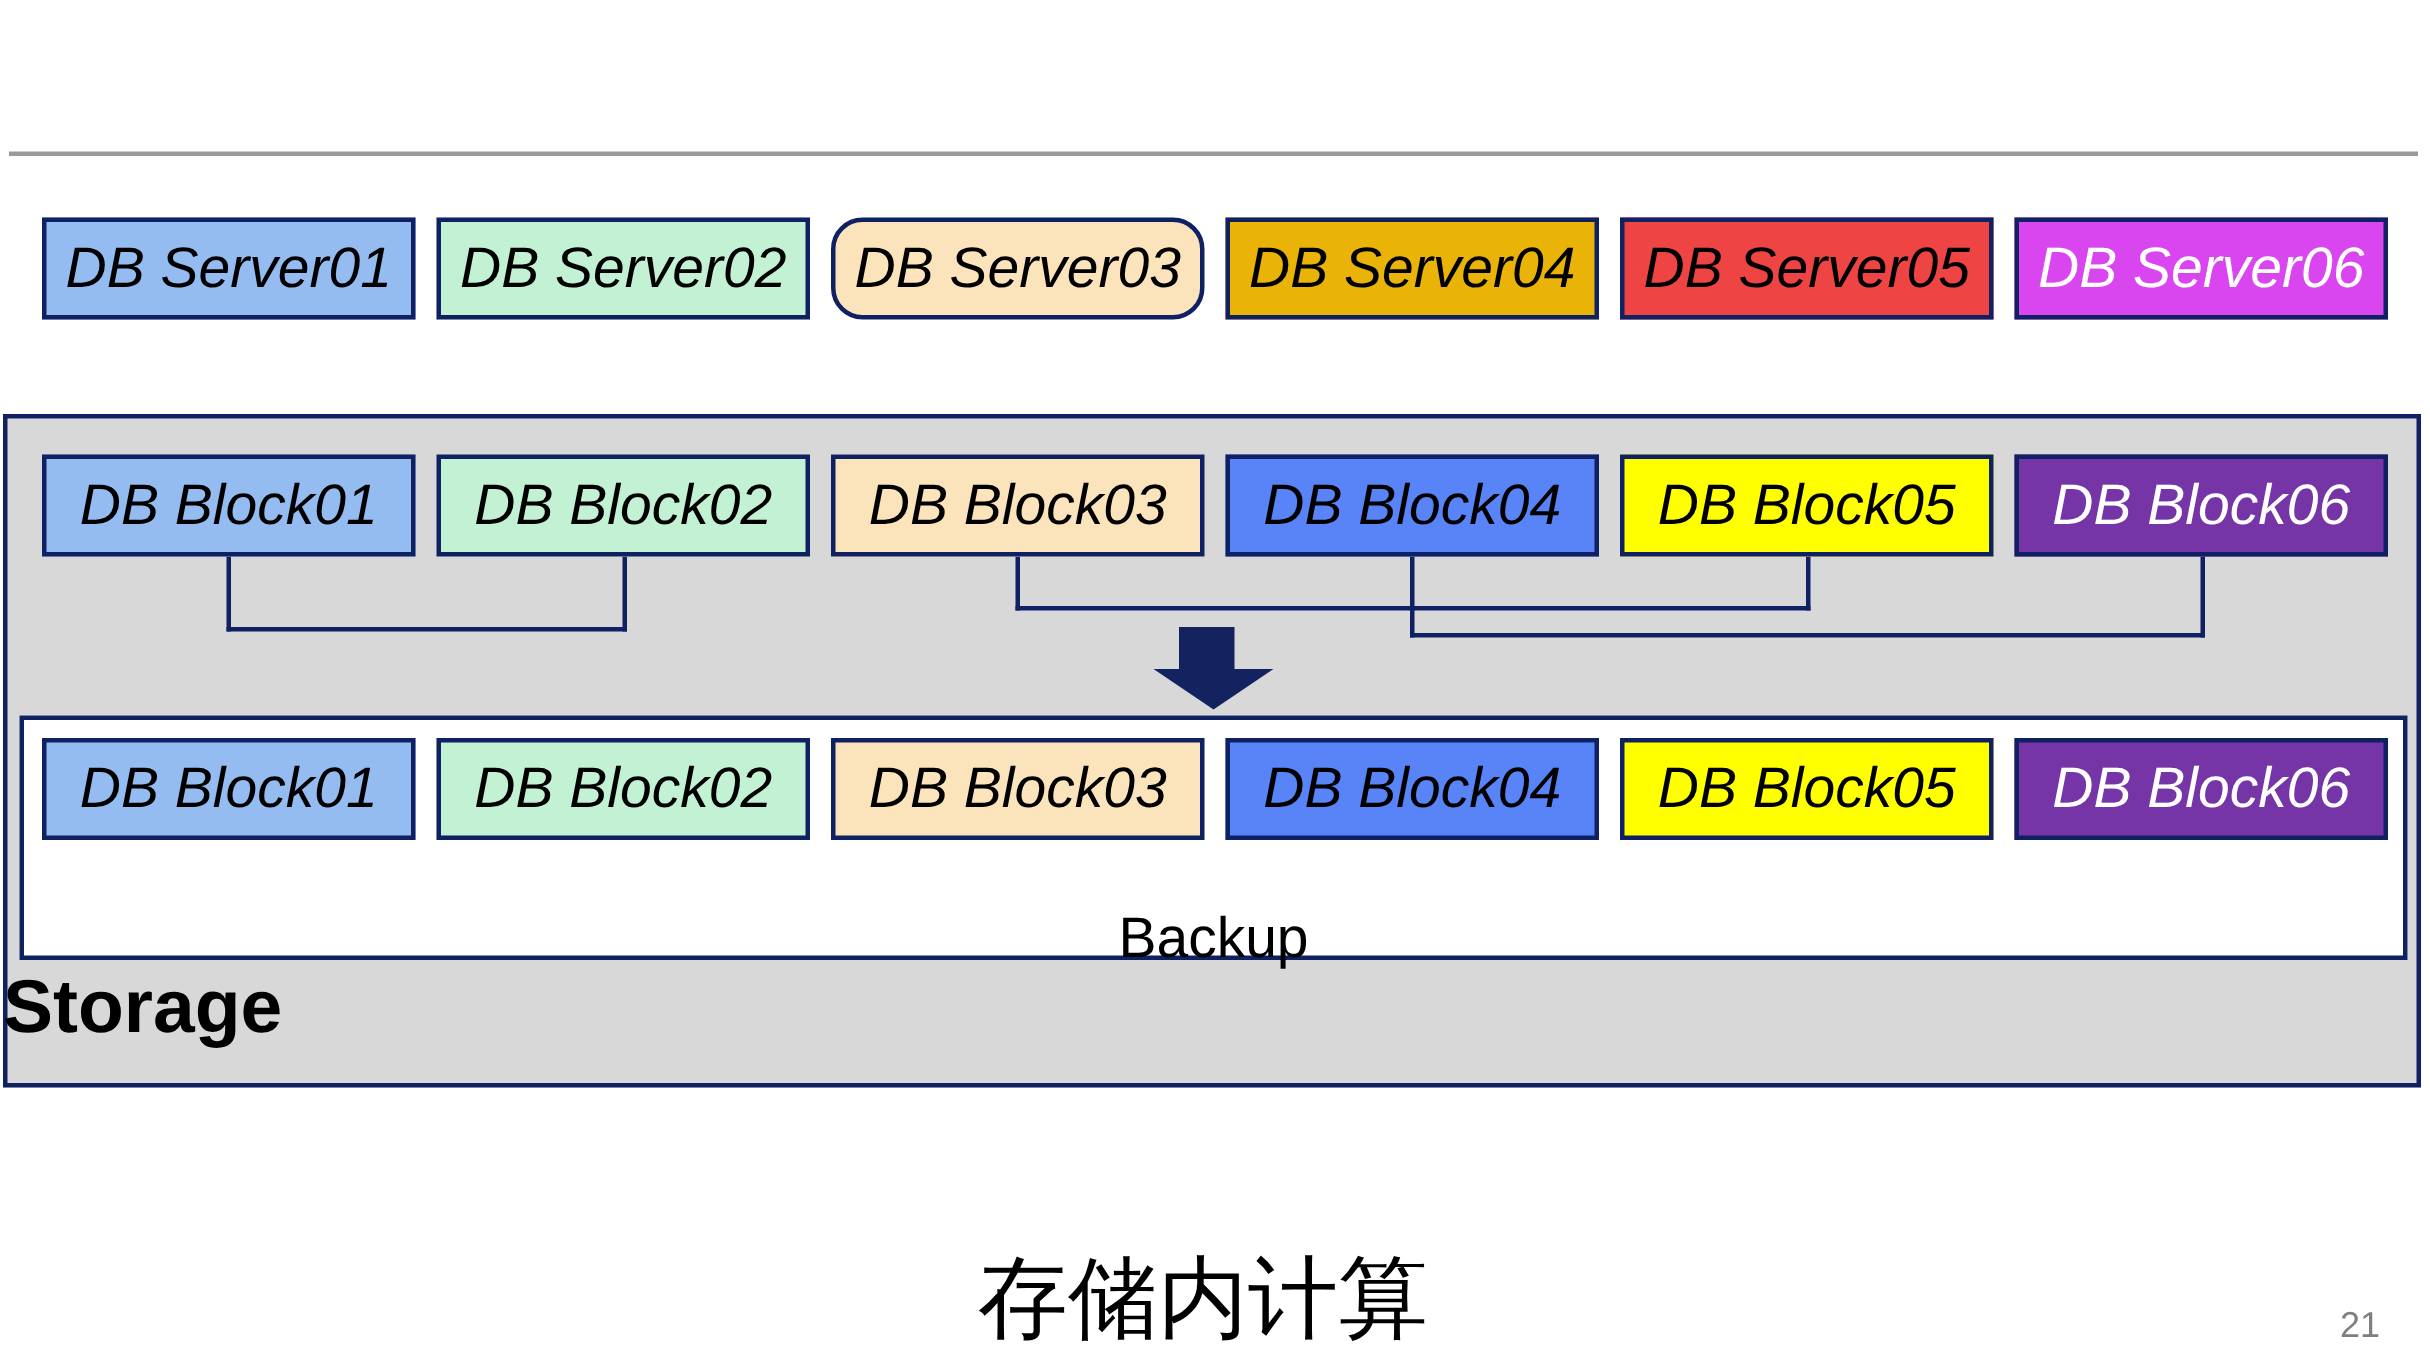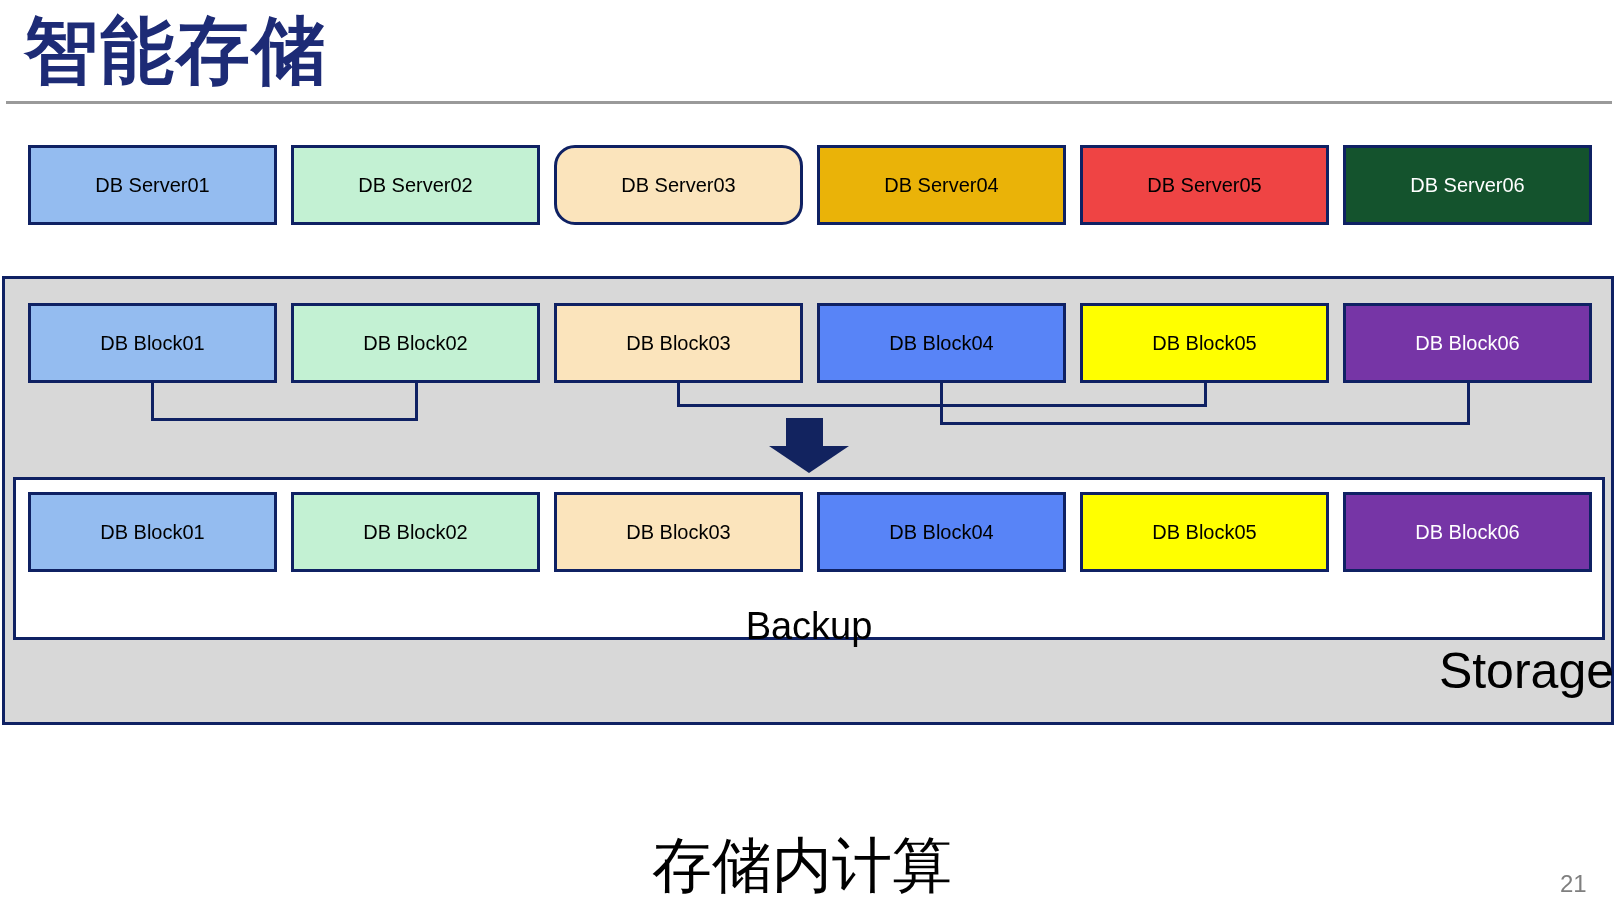--- a/index.html
+++ b/index.html
@@ -6,23 +6,23 @@
   .slide{
     position:relative;width:1620px;height:910px;overflow:hidden;background:#ffffff;
     font-family:"Liberation Sans", sans-serif;
   }
   .title{
     position:absolute;left:24px;top:2px;font-size:74px;font-weight:bold;
     color:#1d2b76;letter-spacing:2px;white-space:nowrap;
   }
   .rule{position:absolute;left:6px;top:101px;width:1606px;height:3px;background:#9a9a9a;}
   .box{
-    position:absolute;width:249px;height:80px;box-sizing:border-box;
+    position:absolute;width:249px;height:68px;box-sizing:border-box;
     border:3px solid #0f2163;display:flex;align-items:center;justify-content:center;
-    font-size:20px;color:#000;white-space:nowrap;z-index:6;
+    font-size:38px;color:#000;white-space:nowrap;z-index:6;font-style:italic;
   }
   .container{
     position:absolute;left:2px;top:276px;width:1612px;height:449px;box-sizing:border-box;
     background:#d8d8d8;border:3px solid #0f2163;z-index:1;
   }
   .backupbox{
     position:absolute;left:13px;top:477px;width:1592px;height:163px;box-sizing:border-box;
     background:#ffffff;border:3px solid #0f2163;z-index:4;
   }
   .bracket{
@@ -35,35 +35,34 @@
   .arrow-head{
     position:absolute;left:769px;top:446px;width:0;height:0;z-index:3;
     border-left:40px solid transparent;border-right:40px solid transparent;
     border-top:27px solid #12235f;
   }
   .backup-label{
     position:absolute;left:13px;top:581px;width:1592px;text-align:center;
     font-size:38px;color:#000;z-index:5;margin-top:24px;
   }
   .storage-label{
-    position:absolute;left:2px;top:642px;width:1612px;text-align:right;
-    font-size:50px;font-weight:normal;color:#000;z-index:5;
+    position:absolute;left:2px;top:642px;width:1612px;text-align:left;
+    font-size:50px;font-weight:bold;color:#000;z-index:5;
   }
   .caption{
     position:absolute;left:0;top:746px;width:1604px;text-align:center;
     font-size:60px;line-height:80px;color:#000;white-space:pre-line;
   }
   .pagenum{position:absolute;left:1560px;top:870px;font-size:24px;color:#7f7f7f;}
 </style>
 </head>
 <body>
 
 <div class="slide">
 
-  <div class="title">智能存储</div>
   <div class="rule"></div>
 
   <div class="container"></div>
 
   <div class="bracket br1"></div>
   <div class="bracket br2"></div>
   <div class="bracket br3"></div>
 
   <div class="arrow-stem"></div>
   <div class="arrow-head"></div>
@@ -71,21 +70,21 @@
   <div class="backupbox"></div>
   <div class="backup-label">Backup</div>
   <div class="storage-label">Storage</div>
 
   <div id="rows">
       <div class="box" style="left: 28px; top: 145px; background: rgb(148, 188, 240); color: rgb(0, 0, 0);">DB Server01</div>
       <div class="box" style="left: 291px; top: 145px; background: rgb(195, 241, 211); color: rgb(0, 0, 0);">DB Server02</div>
       <div class="box" style="left: 554px; top: 145px; background: rgb(251, 228, 188); color: rgb(0, 0, 0); border-radius: 21px;">DB Server03</div>
       <div class="box" style="left: 817px; top: 145px; background: #eab308; color: rgb(0, 0, 0);">DB Server04</div>
       <div class="box" style="left: 1080px; top: 145px; background: #ef4444; color: rgb(0, 0, 0);">DB Server05</div>
-      <div class="box" style="left: 1343px; top: 145px; background: #14532d; color: rgb(255, 255, 255);">DB Server06</div>
+      <div class="box" style="left: 1343px; top: 145px; background: #d946ef; color: rgb(255, 255, 255);">DB Server06</div>
       <div class="box" style="left: 28px; top: 303px; background: rgb(148, 188, 240); color: rgb(0, 0, 0);">DB Block01</div>
       <div class="box" style="left: 291px; top: 303px; background: rgb(195, 241, 211); color: rgb(0, 0, 0);">DB Block02</div>
       <div class="box" style="left: 554px; top: 303px; background: rgb(251, 228, 188); color: rgb(0, 0, 0);">DB Block03</div>
       <div class="box" style="left: 817px; top: 303px; background: rgb(88, 132, 247); color: rgb(0, 0, 0);">DB Block04</div>
       <div class="box" style="left: 1080px; top: 303px; background: rgb(255, 255, 0); color: rgb(0, 0, 0);">DB Block05</div>
       <div class="box" style="left: 1343px; top: 303px; background: rgb(118, 53, 166); color: rgb(255, 255, 255);">DB Block06</div>
       <div class="box" style="left: 28px; top: 492px; background: rgb(148, 188, 240); color: rgb(0, 0, 0);">DB Block01</div>
       <div class="box" style="left: 291px; top: 492px; background: rgb(195, 241, 211); color: rgb(0, 0, 0);">DB Block02</div>
       <div class="box" style="left: 554px; top: 492px; background: rgb(251, 228, 188); color: rgb(0, 0, 0);">DB Block03</div>
       <div class="box" style="left: 817px; top: 492px; background: rgb(88, 132, 247); color: rgb(0, 0, 0);">DB Block04</div>

